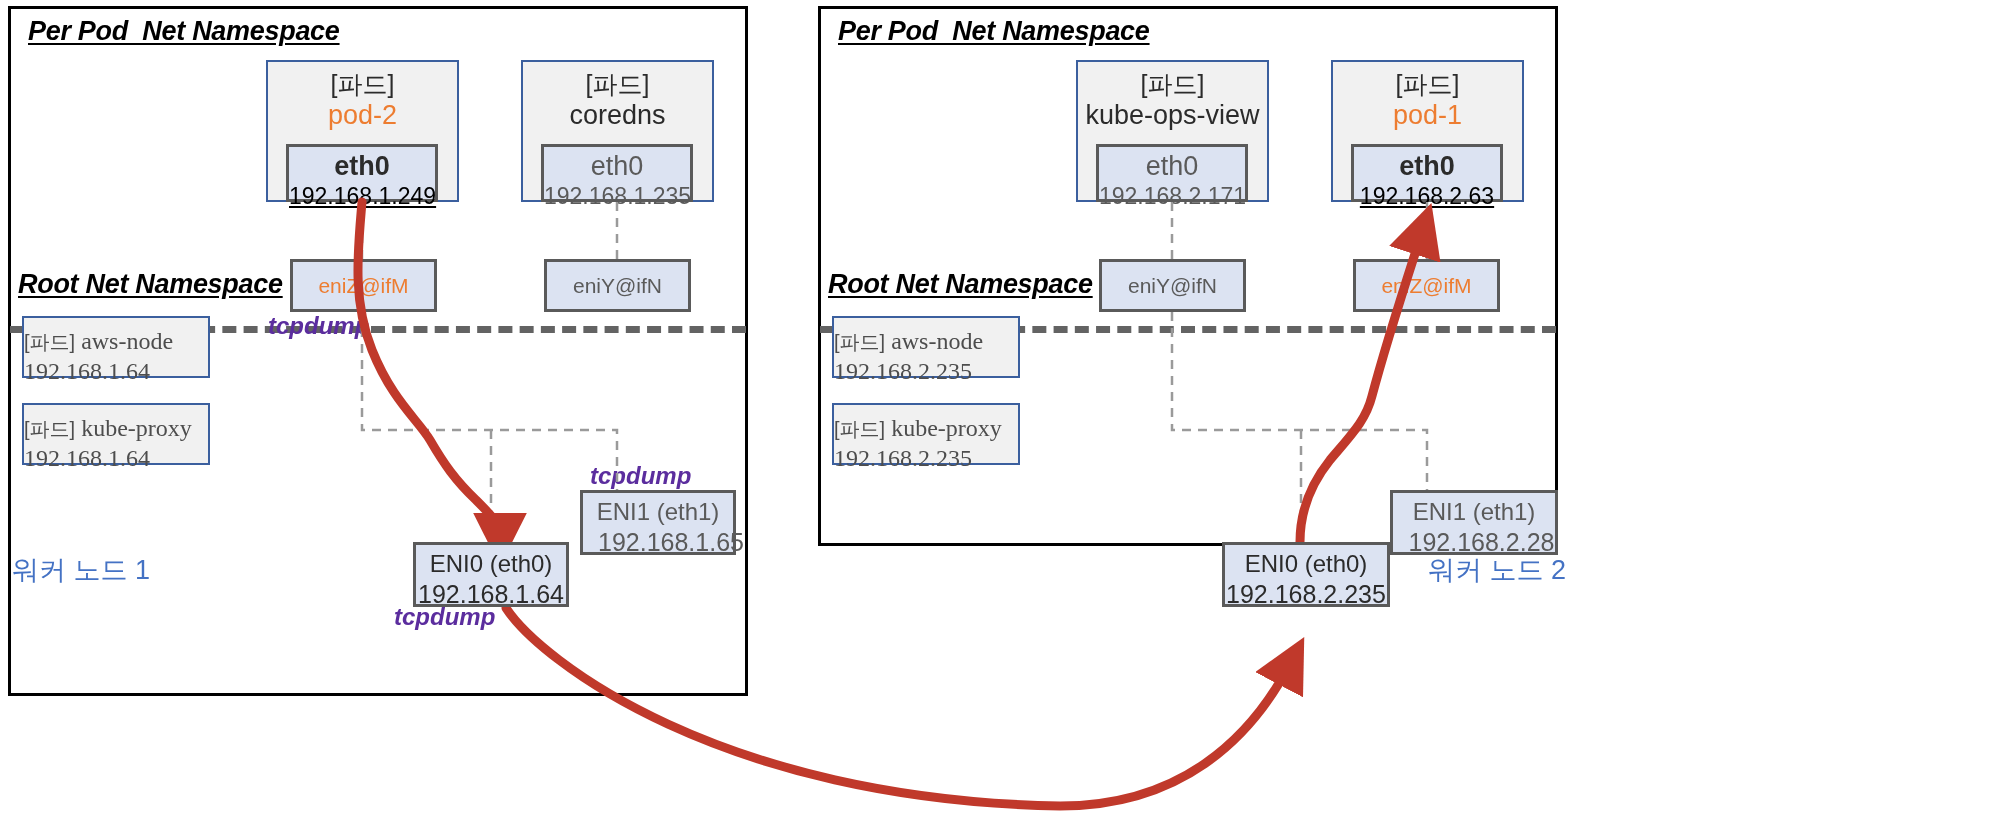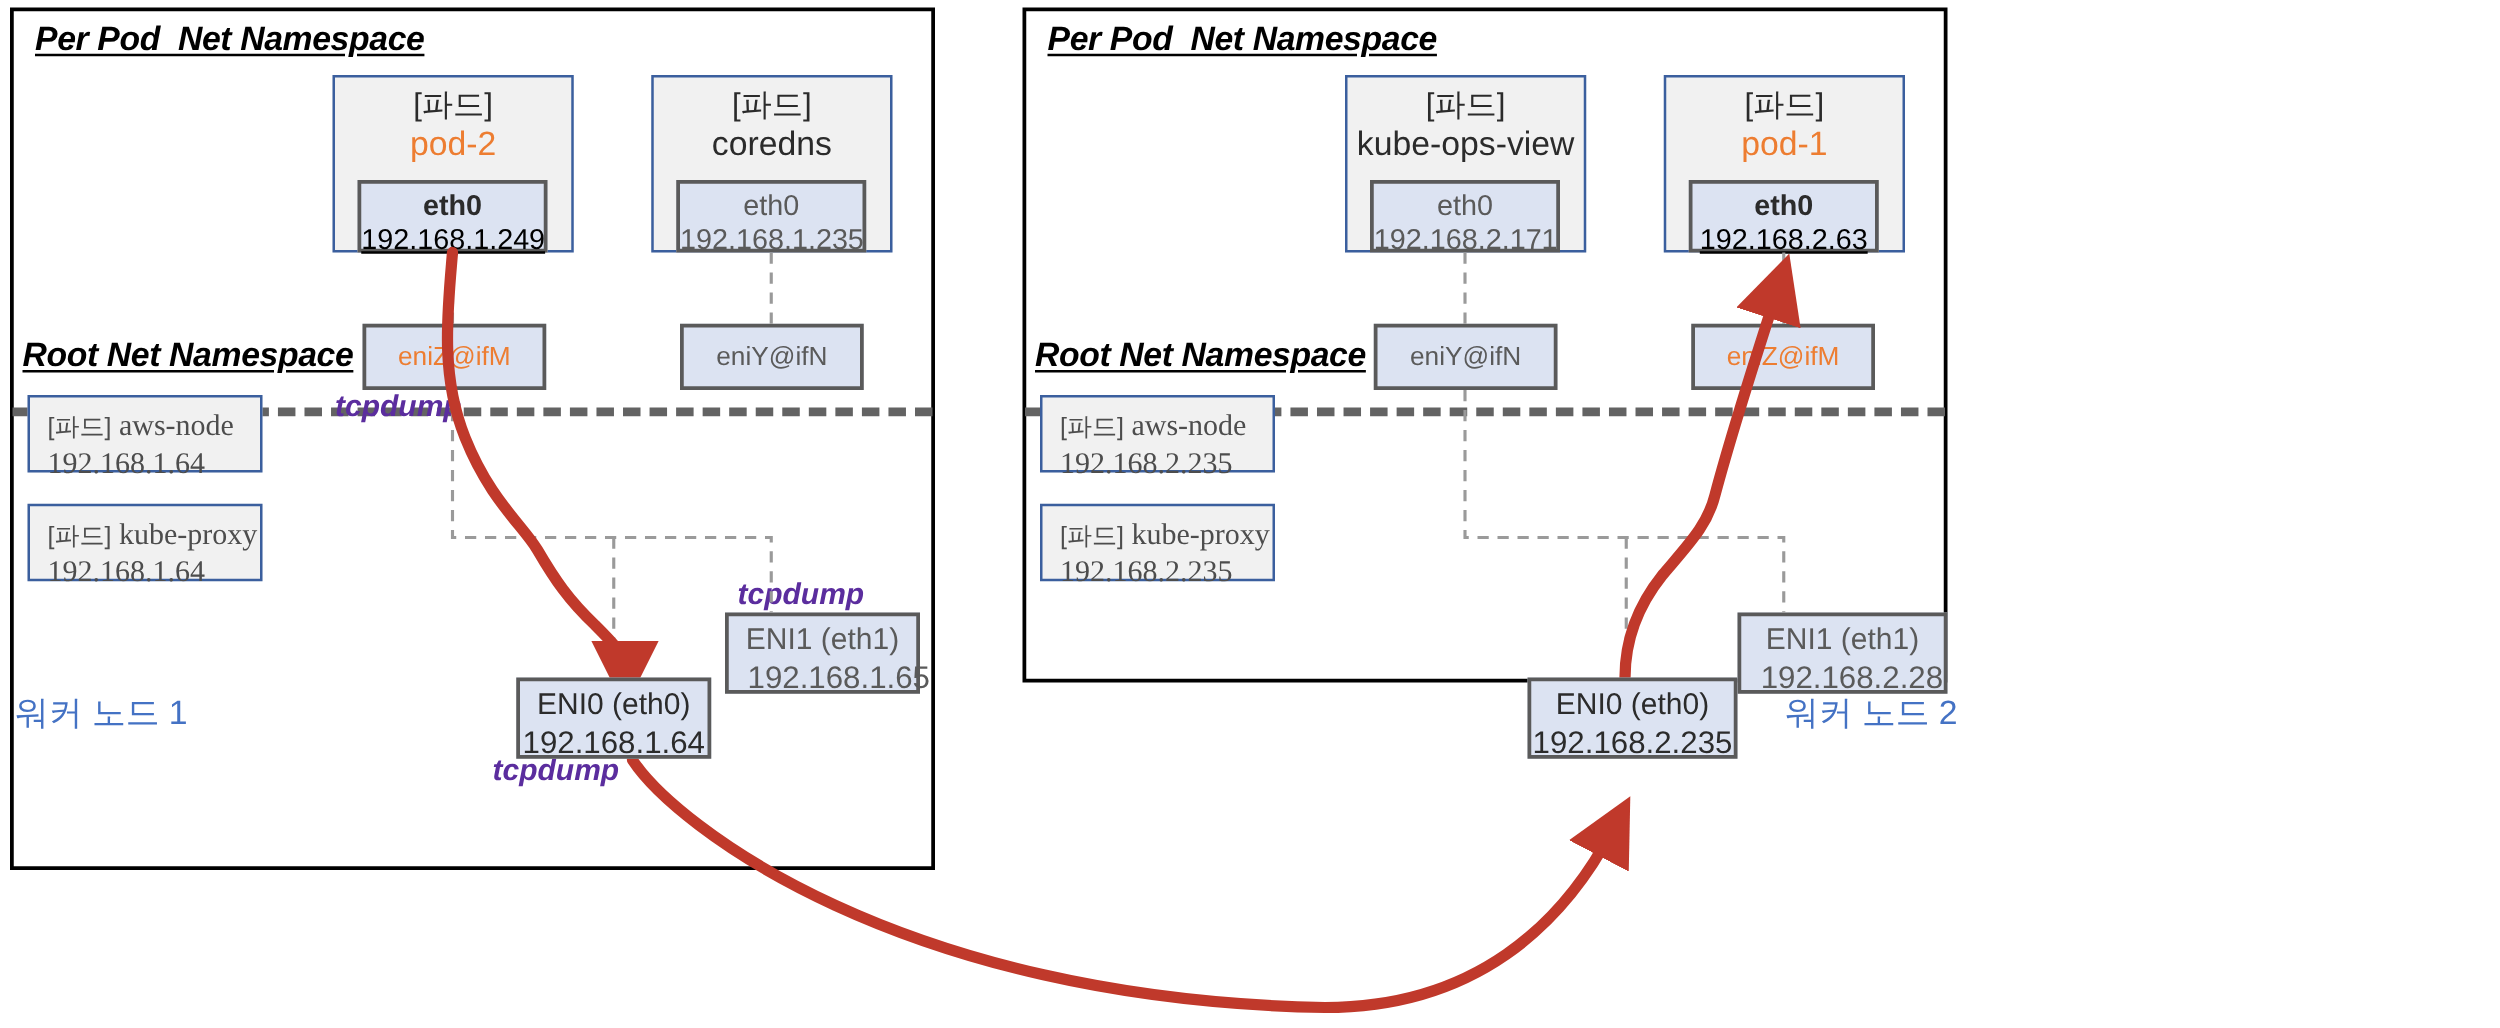--- a/index.html
+++ b/index.html
@@ -63,21 +63,21 @@
   .pod-name.accent { color: #ed7d31; }
 
   
   .iface-box {
     border: 3px solid #5a5a5a;
     background: #dce3f2;
     text-align: center;
     line-height: 1.18;
     padding-top: 4px;
   }
-  .iface-name { font-size: 23px; color: #2b2b2b; font-weight: bold; }
+  .iface-name { font-size: 27px; color: #2b2b2b; font-weight: bold; }
   .iface-name.dim { font-weight: normal; color: #5a5a5a; }
   .iface-ip { font-size: 23px; color: #5a5a5a; }
   .iface-ip.accent { color: #000000; text-decoration: underline; }
 
   
   .veth-box {
     border: 3px solid #5a5a5a;
     background: #dce3f2;
     display: flex;
     align-items: center;
@@ -101,21 +101,21 @@
   .eni-ip.dim { color: #5a5a5a; margin-left: 15px; }
 
   
   .syspod-box {
     border: 2px solid #3b5f9e;
     background: #f1f1f1;
     font-family: "Liberation Serif", serif;
     font-size: 24px;
     color: #4d4d4d;
     line-height: 1.25;
-    padding: 8px 0 0 14px;
+    padding: 8px 0 0 0;
     box-sizing: border-box;
   }
   .syspod-box .ko { font-family: "Liberation Sans", sans-serif; font-size: 20px; }
 
   
   .tcpdump {
     font-style: italic;
     font-weight: bold;
     font-size: 24px;
     color: #5b2d9e;

